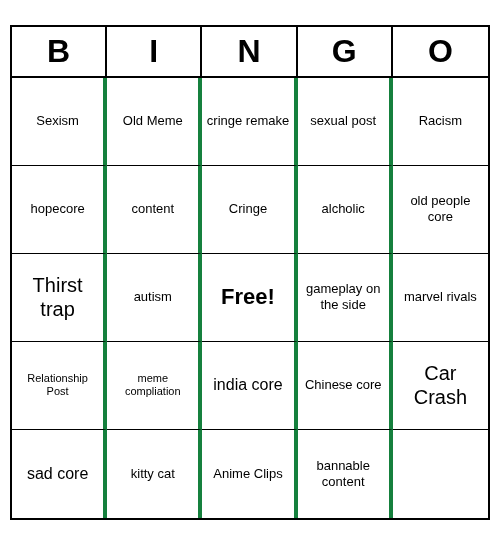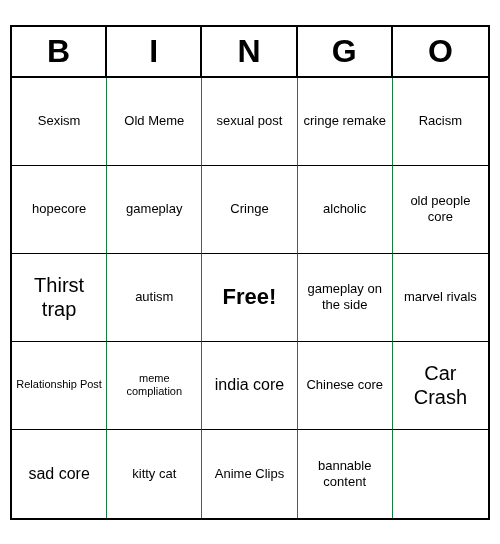--- a/index.html
+++ b/index.html
@@ -42,21 +42,21 @@
       border-right: none;
     }
 
     .bingo-grid {
       display: grid;
       grid-template-columns: repeat(5, 1fr);
       grid-template-rows: repeat(5, 1fr);
     }
 
     .bingo-cell {
-      border-right: 1px solid #15803d;
+      border-right: 4px solid #15803d;
       border-bottom: 1px solid #000;
       min-height: 88px;
       display: flex;
       align-items: center;
       justify-content: center;
       text-align: center;
       padding: 4px;
       font-size: 13px;
       line-height: 1.2;
     }
@@ -97,33 +97,33 @@
       <div class="bingo-header-cell">O</div>
     </div>
   <div class="bingo-grid">
   <div class="bingo-cell">
         <span>Sexism</span>
       </div>
       <div class="bingo-cell">
         <span>Old Meme</span>
       </div>
       <div class="bingo-cell">
-        <span>sexual post</span>
+        <span>cringe remake</span>
       </div>
       <div class="bingo-cell">
-        <span>cringe remake</span>
+        <span>sexual post</span>
       </div>
       <div class="bingo-cell">
         <span>Racism</span>
       </div>
       <div class="bingo-cell">
         <span>hopecore</span>
       </div>
       <div class="bingo-cell">
-        <span>gameplay</span>
+        <span>content</span>
       </div>
       <div class="bingo-cell">
         <span>Cringe</span>
       </div>
       <div class="bingo-cell">
         <span>alcholic</span>
       </div>
       <div class="bingo-cell">
         <span>old people core</span>
       </div>

